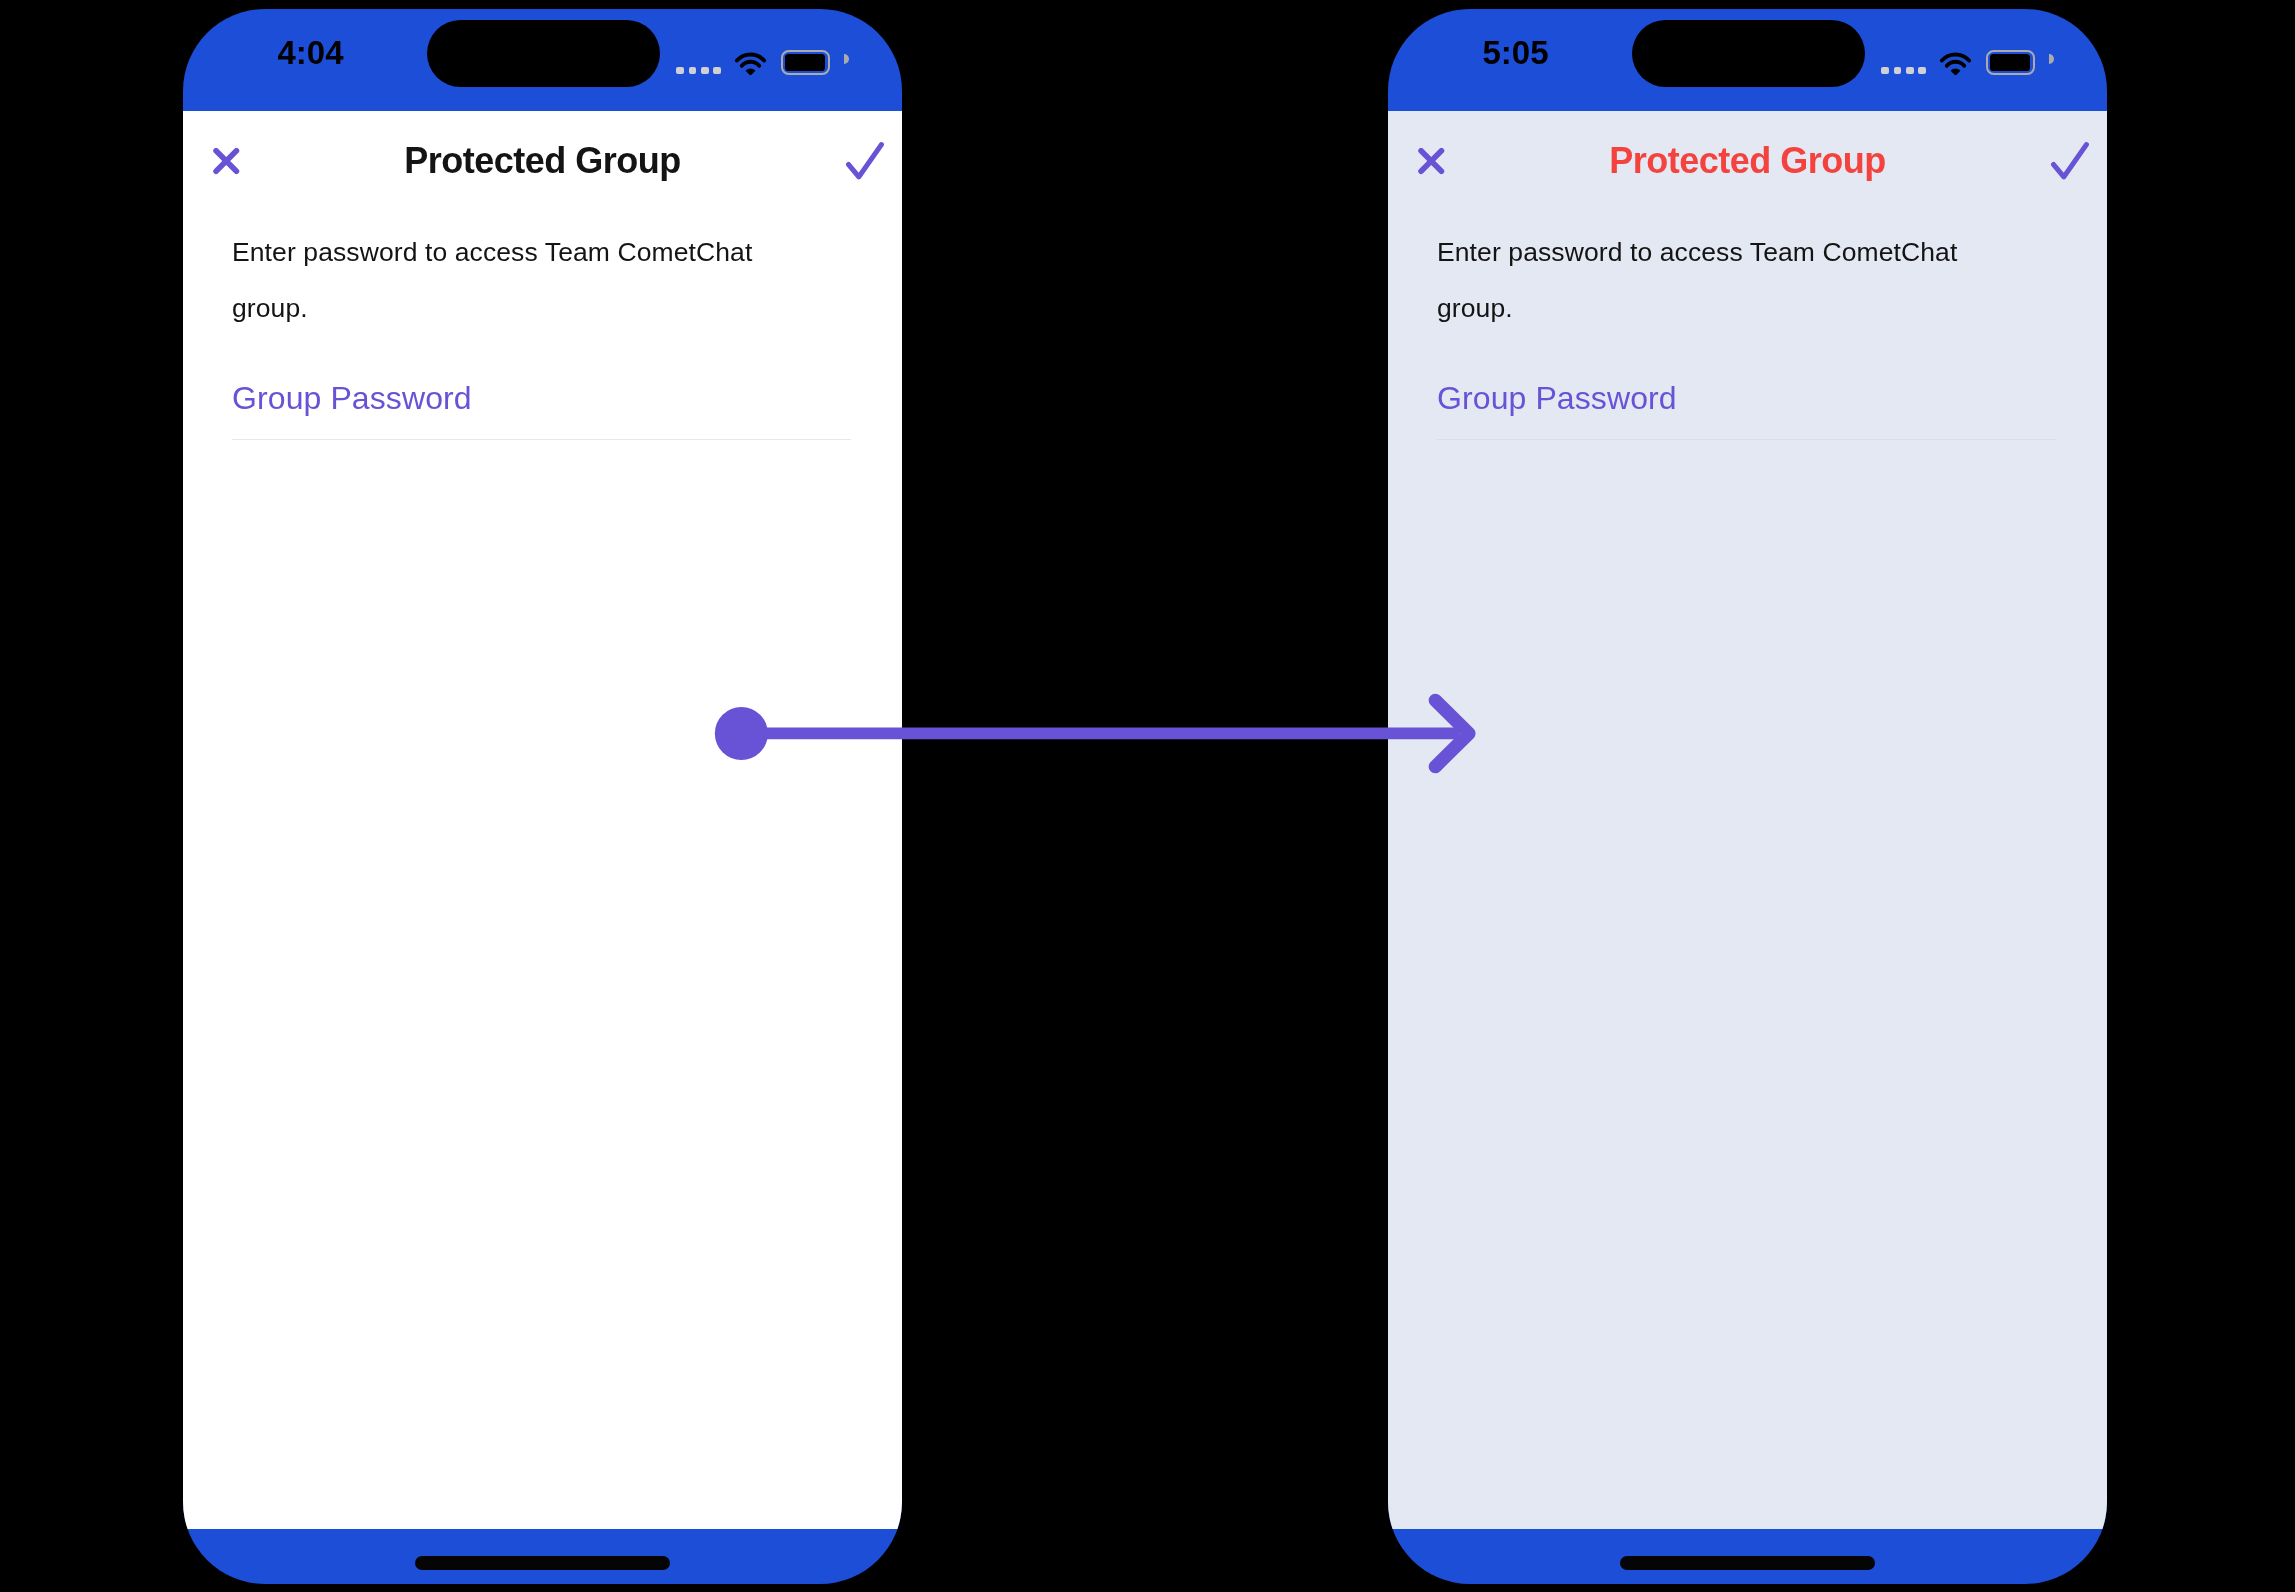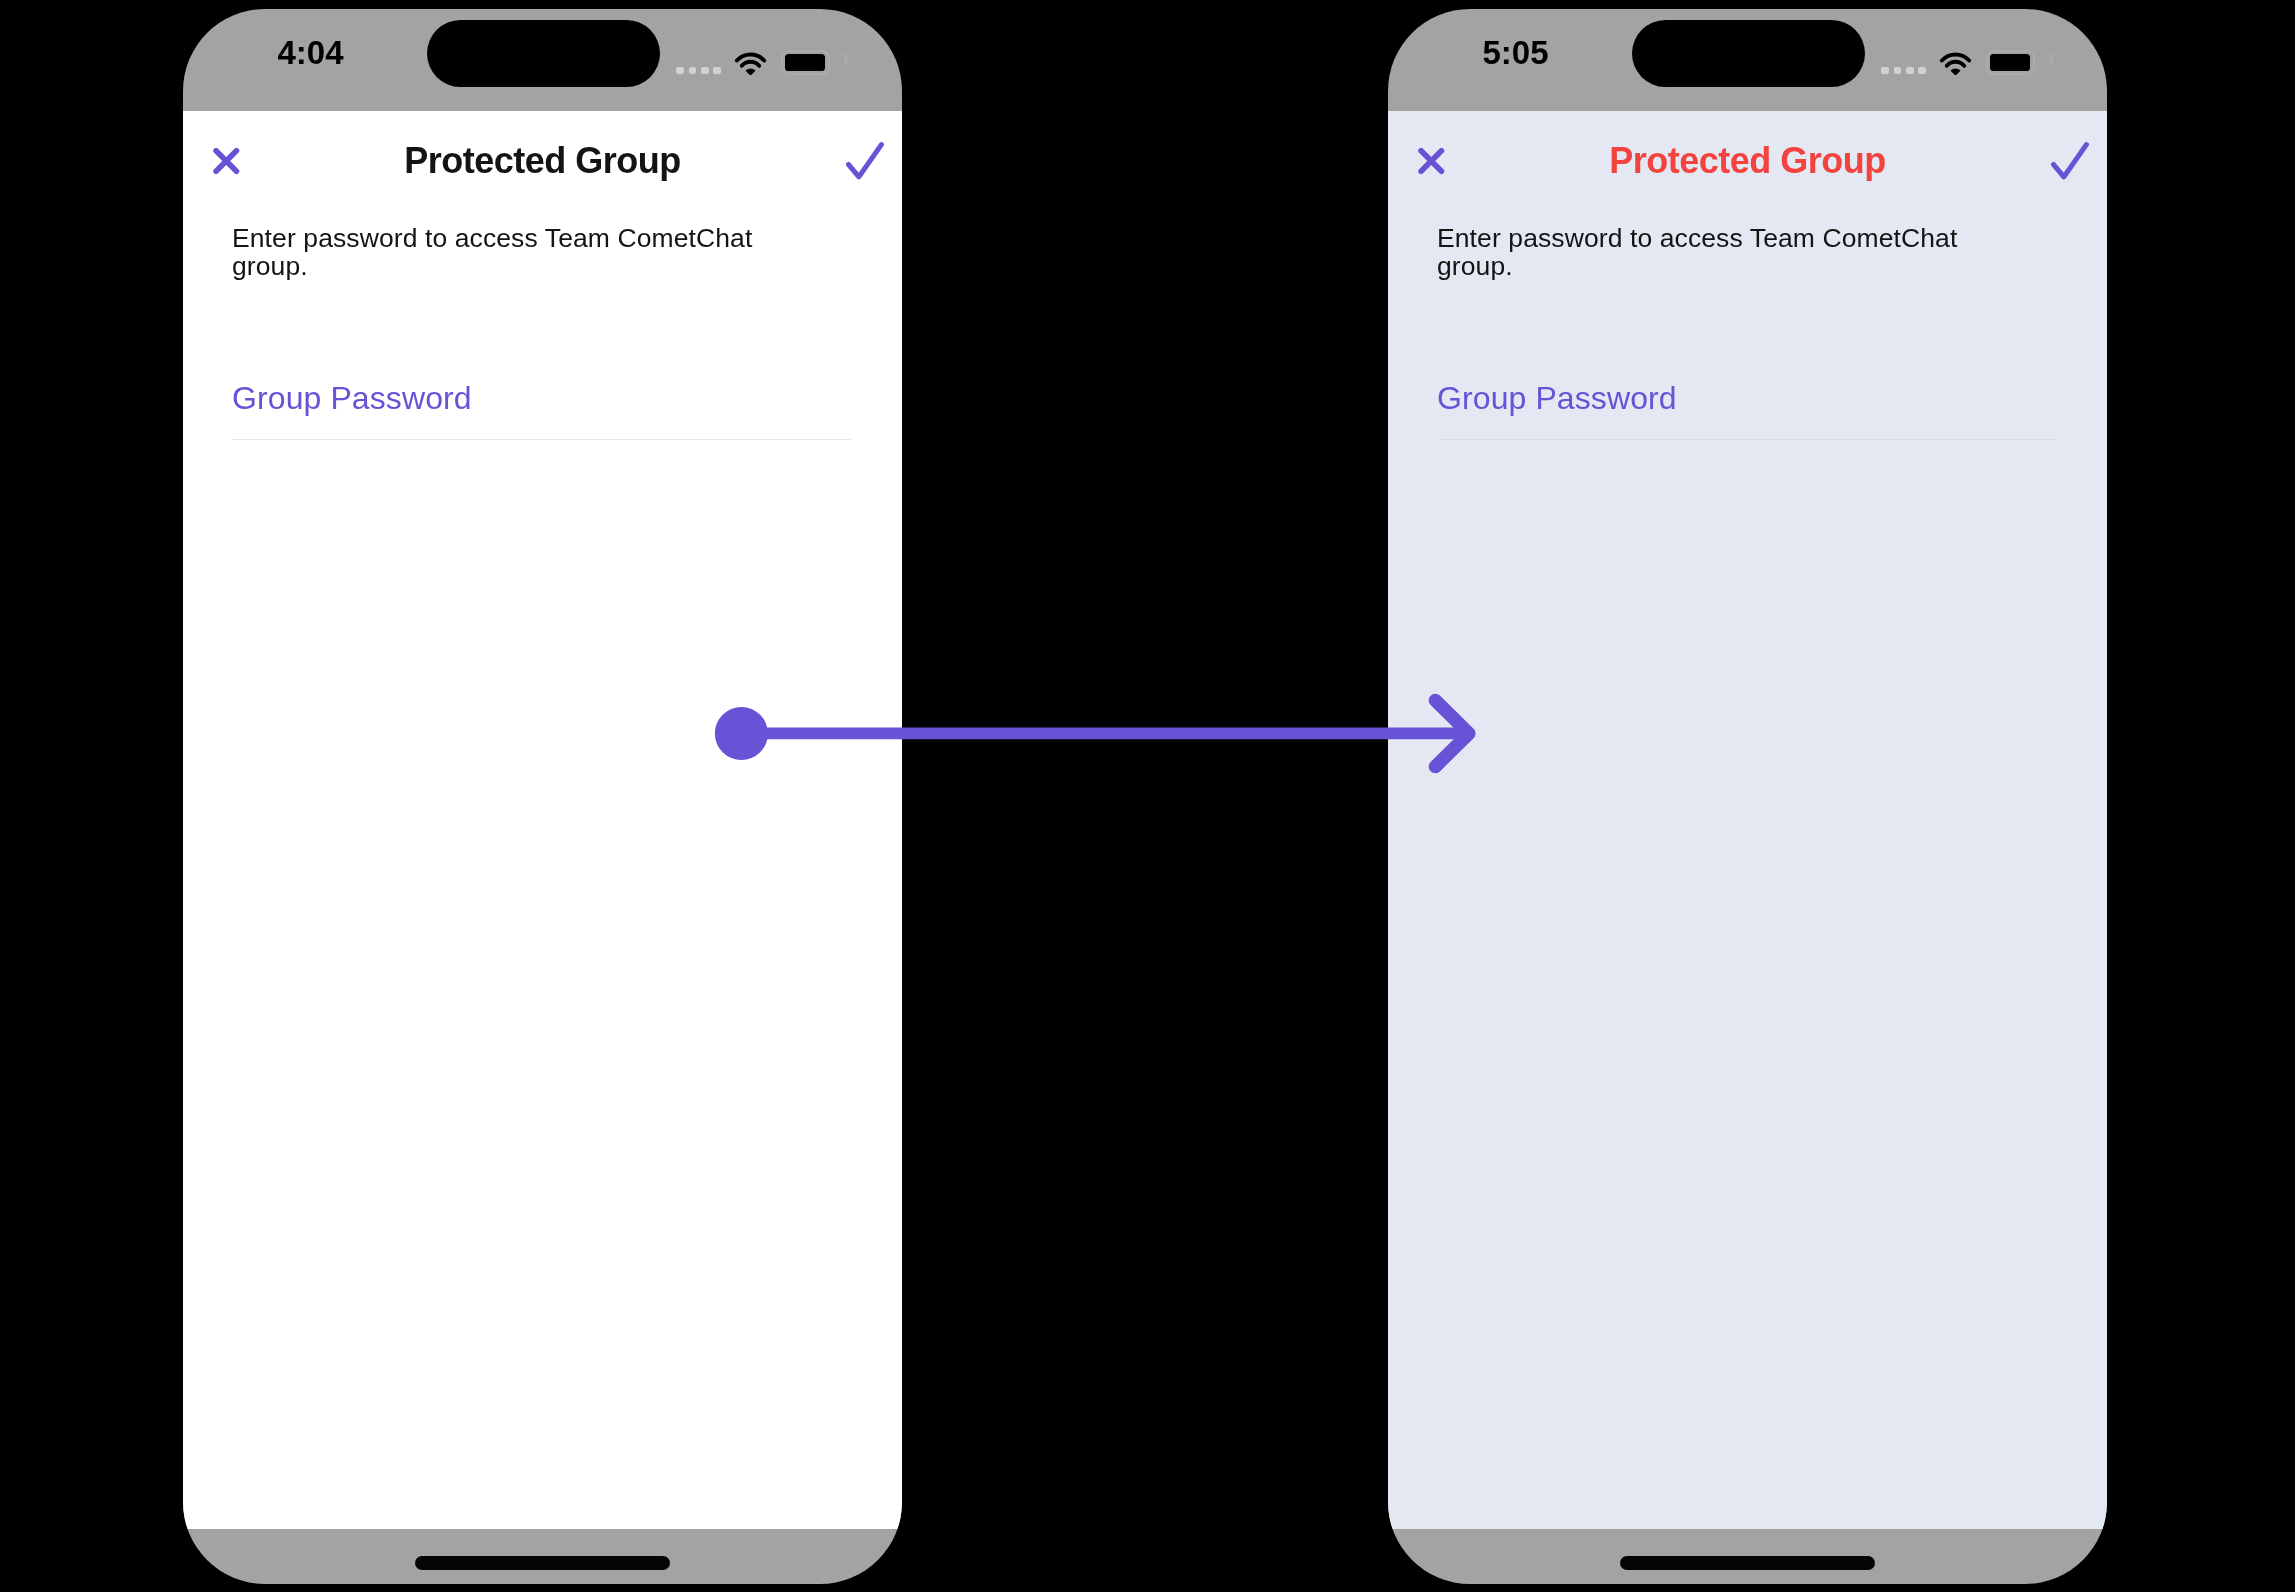--- a/index.html
+++ b/index.html
@@ -7,21 +7,21 @@
     width:2295px;height:1593px;
     background:#000000;
     position:relative;
     font-family:"Liberation Sans", sans-serif;
     overflow:hidden;
   }
   .phone{
     position:absolute;
     top:8.7px;
     width:719px;height:1575px;
-    background:#a3a3a3;
+    background:#1d4ed8;
     border-radius:82px;
     overflow:hidden;
   }
   .phone--before{left:183px;}
   .phone--after{left:1388px;}
 
   
   .island{
     position:absolute;
     top:11.7px;left:50%;
@@ -103,21 +103,21 @@
     font-size:36px;
     font-weight:600;
     letter-spacing:-0.5px;
     white-space:nowrap;
   }
   .description{
     position:absolute;
     top:113px;left:49px;
     width:592px;
     font-size:26.5px;
-    line-height:28px;
+    line-height:56px;
     color:#141414;
     letter-spacing:0.1px;
   }
   .password-field{
     position:absolute;
     top:265px;left:49px;right:51px;
     height:66px;
     cursor:text;
   }
   .field-label{

